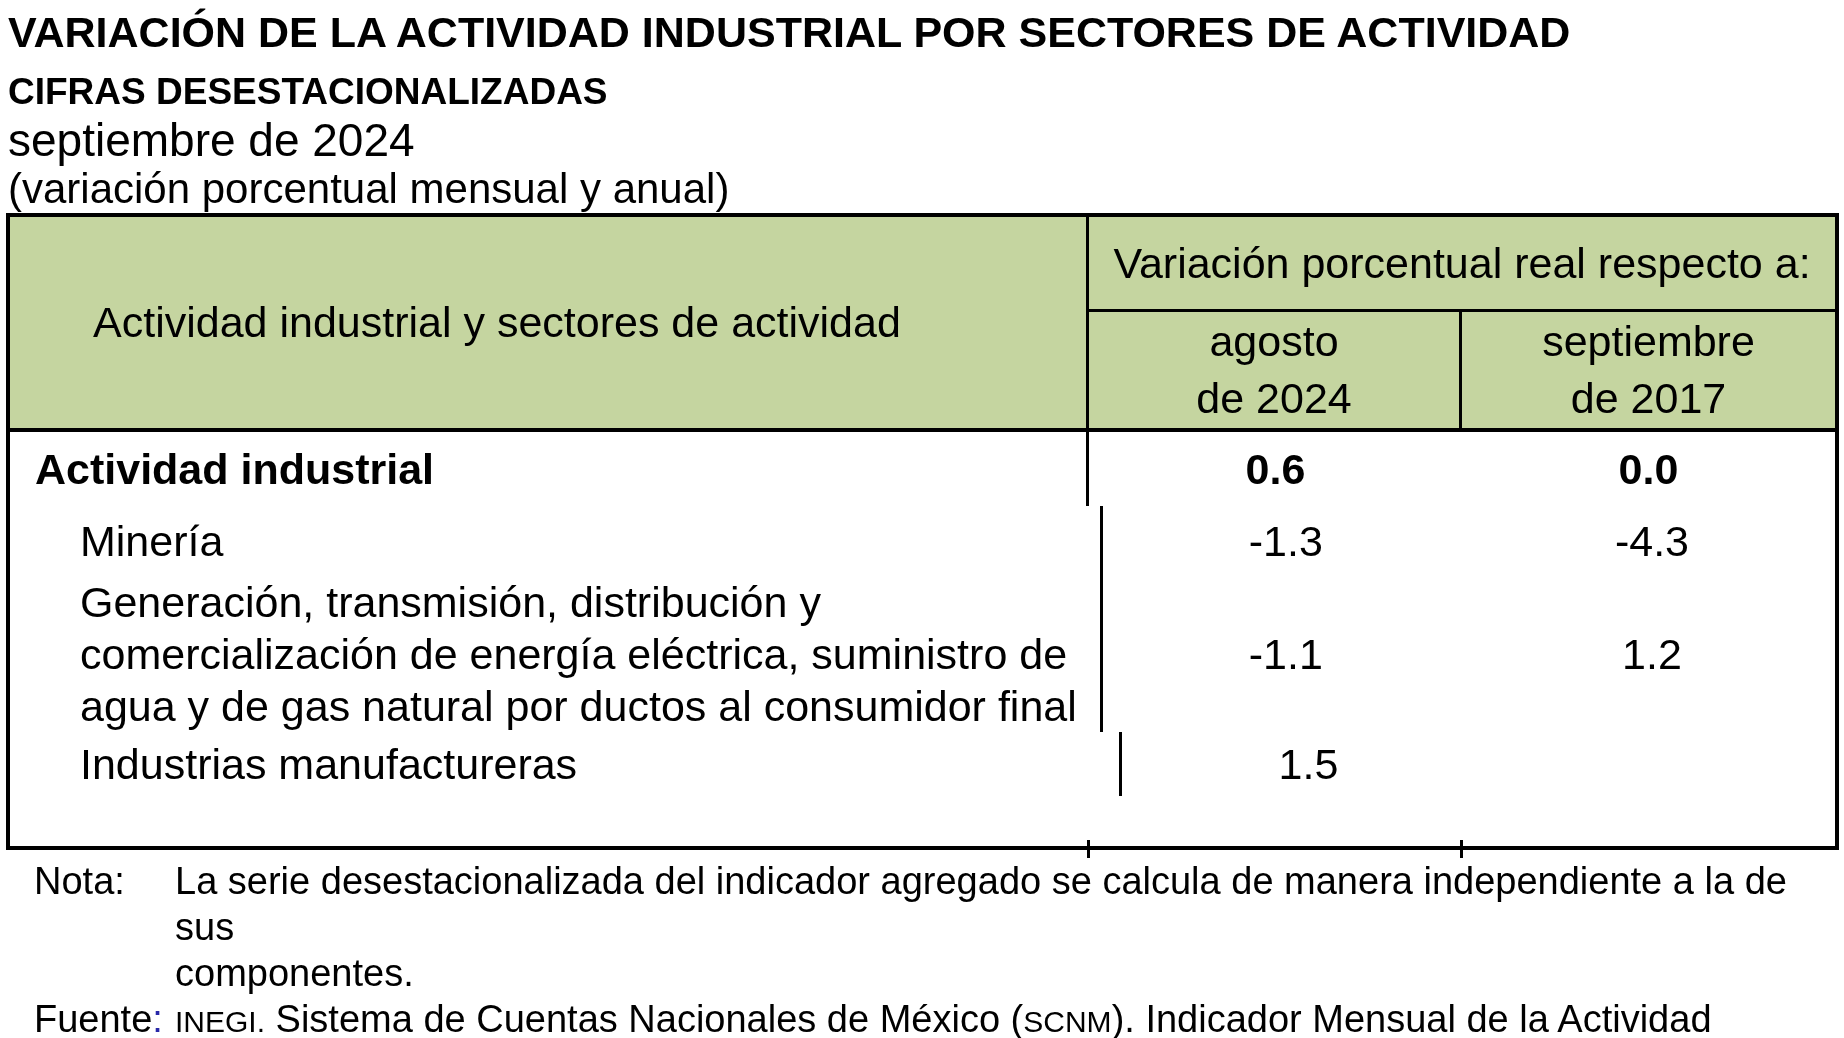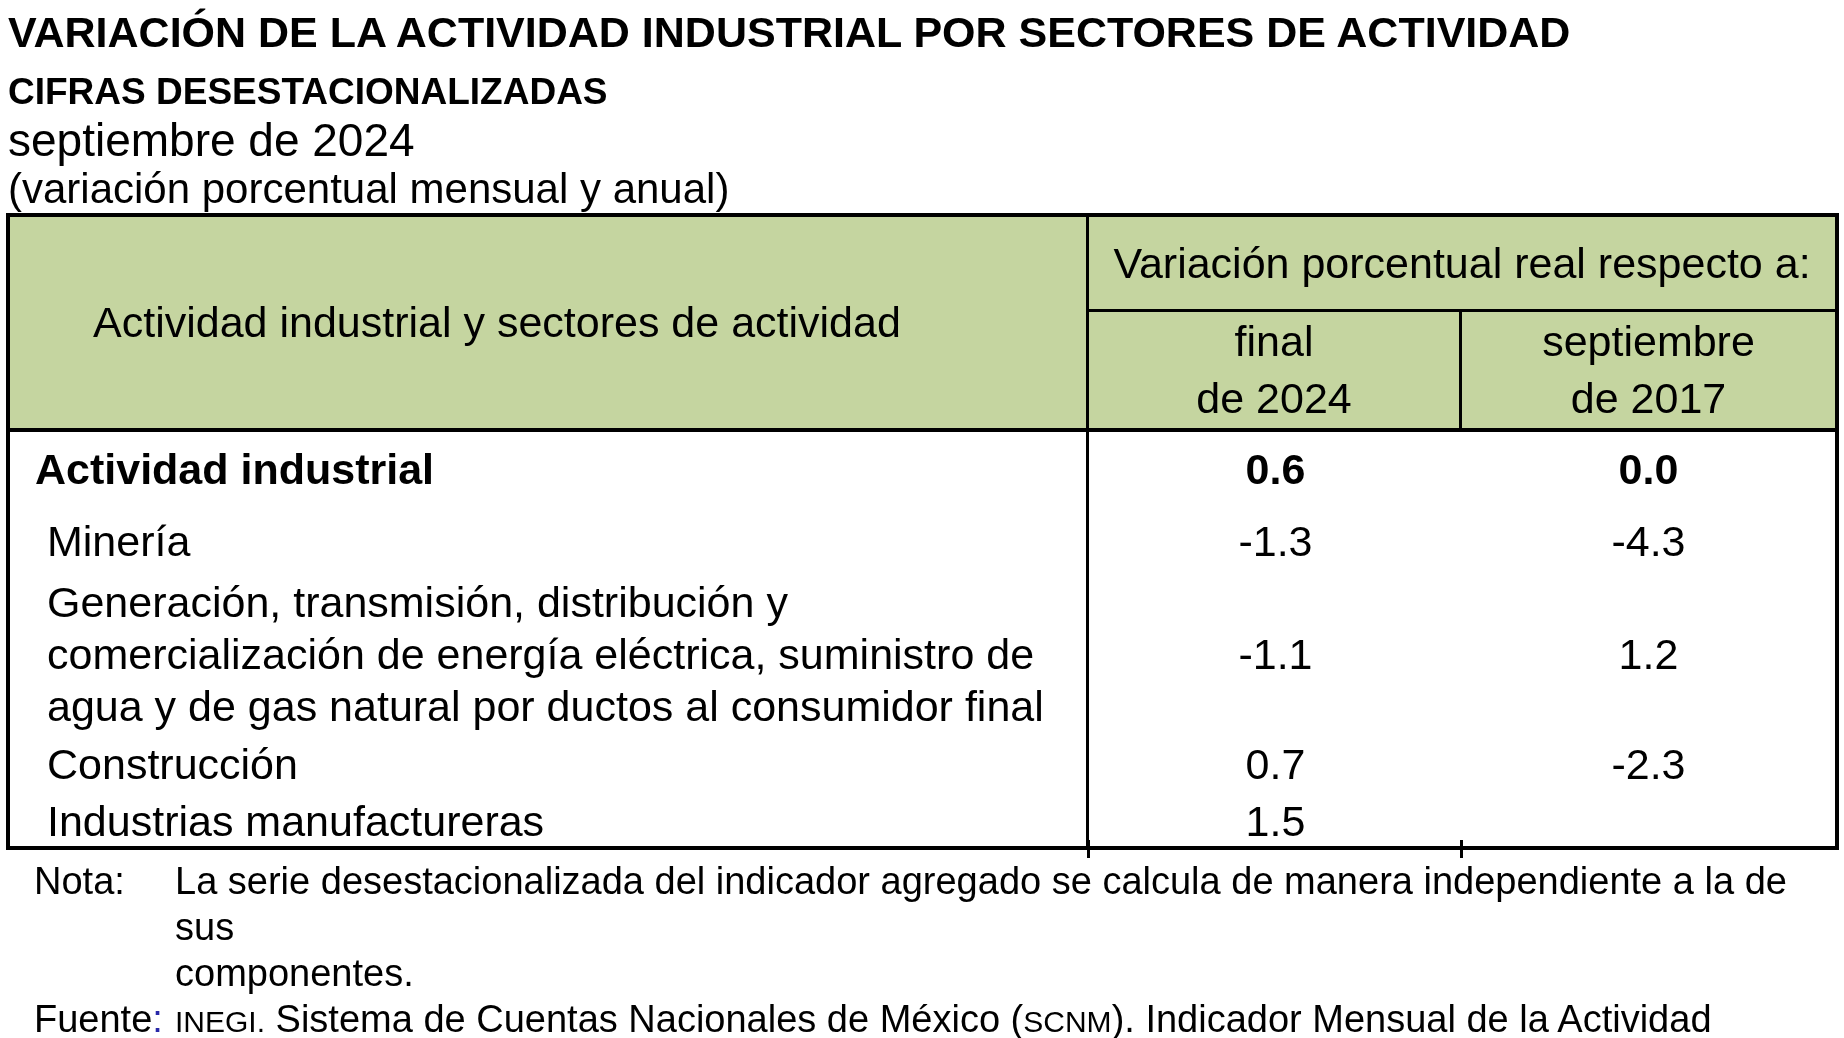--- a/index.html
+++ b/index.html
@@ -72,21 +72,21 @@
   .trow.bold { font-weight: bold; }
   .lbl {
     width: 1079px;
     box-sizing: border-box;
     border-right: 3px solid #000;
     align-self: stretch;
     display: flex; flex-direction: column; justify-content: center;
     padding-left: 25px;
     line-height: 52px;
   }
-  .lbl.ind { padding-left: 37px; }
+  .lbl.ind { padding-left: 37px; margin-left: 33px; }
   .val { width: 373px; text-align: center; }
 
   
   .tick { position: absolute; width: 3px; height: 18px; background: #000; }
   .tick-a { left: 1087px; top: 840px; }
   .tick-b { left: 1460px; top: 840px; }
 
   
   .notes {
     position: absolute;
@@ -113,21 +113,21 @@
 
   <div class="dtable">
     <div class="thead">
       <div class="thead-left">
         <span>Actividad industrial y sectores de actividad</span>
       </div>
       <div class="thead-right">
         <div class="group-hdr">Variación porcentual real respecto a:</div>
         <div class="sub-cols">
           <div class="sub-col first">
-            <div>final</div>
+            <div>agosto</div>
             <div>de 2024</div>
           </div>
           <div class="sub-col">
             <div>septiembre</div>
             <div>de 2017</div>
           </div>
         </div>
       </div>
     </div>
     <div class="tbody">
@@ -149,27 +149,20 @@
           <div class="lbl ind">
             <div>Generación, transmisión, distribución y</div>
             <div>comercialización de energía eléctrica, suministro de</div>
             <div>agua y de gas natural por ductos al consumidor final</div>
           </div>
           <div class="val">-1.1</div>
           <div class="val">1.2</div>
         </div>
         <div class="trow">
           <div class="lbl ind">
-            <div>Construcción</div>
-          </div>
-          <div class="val">0.7</div>
-          <div class="val">-2.3</div>
-        </div>
-        <div class="trow">
-          <div class="lbl ind">
             <div>Industrias manufactureras</div>
           </div>
           <div class="val">1.5</div>
         </div>
       </div>
   </div>
 
   <div class="tick tick-a"></div>
   <div class="tick tick-b"></div>
 

